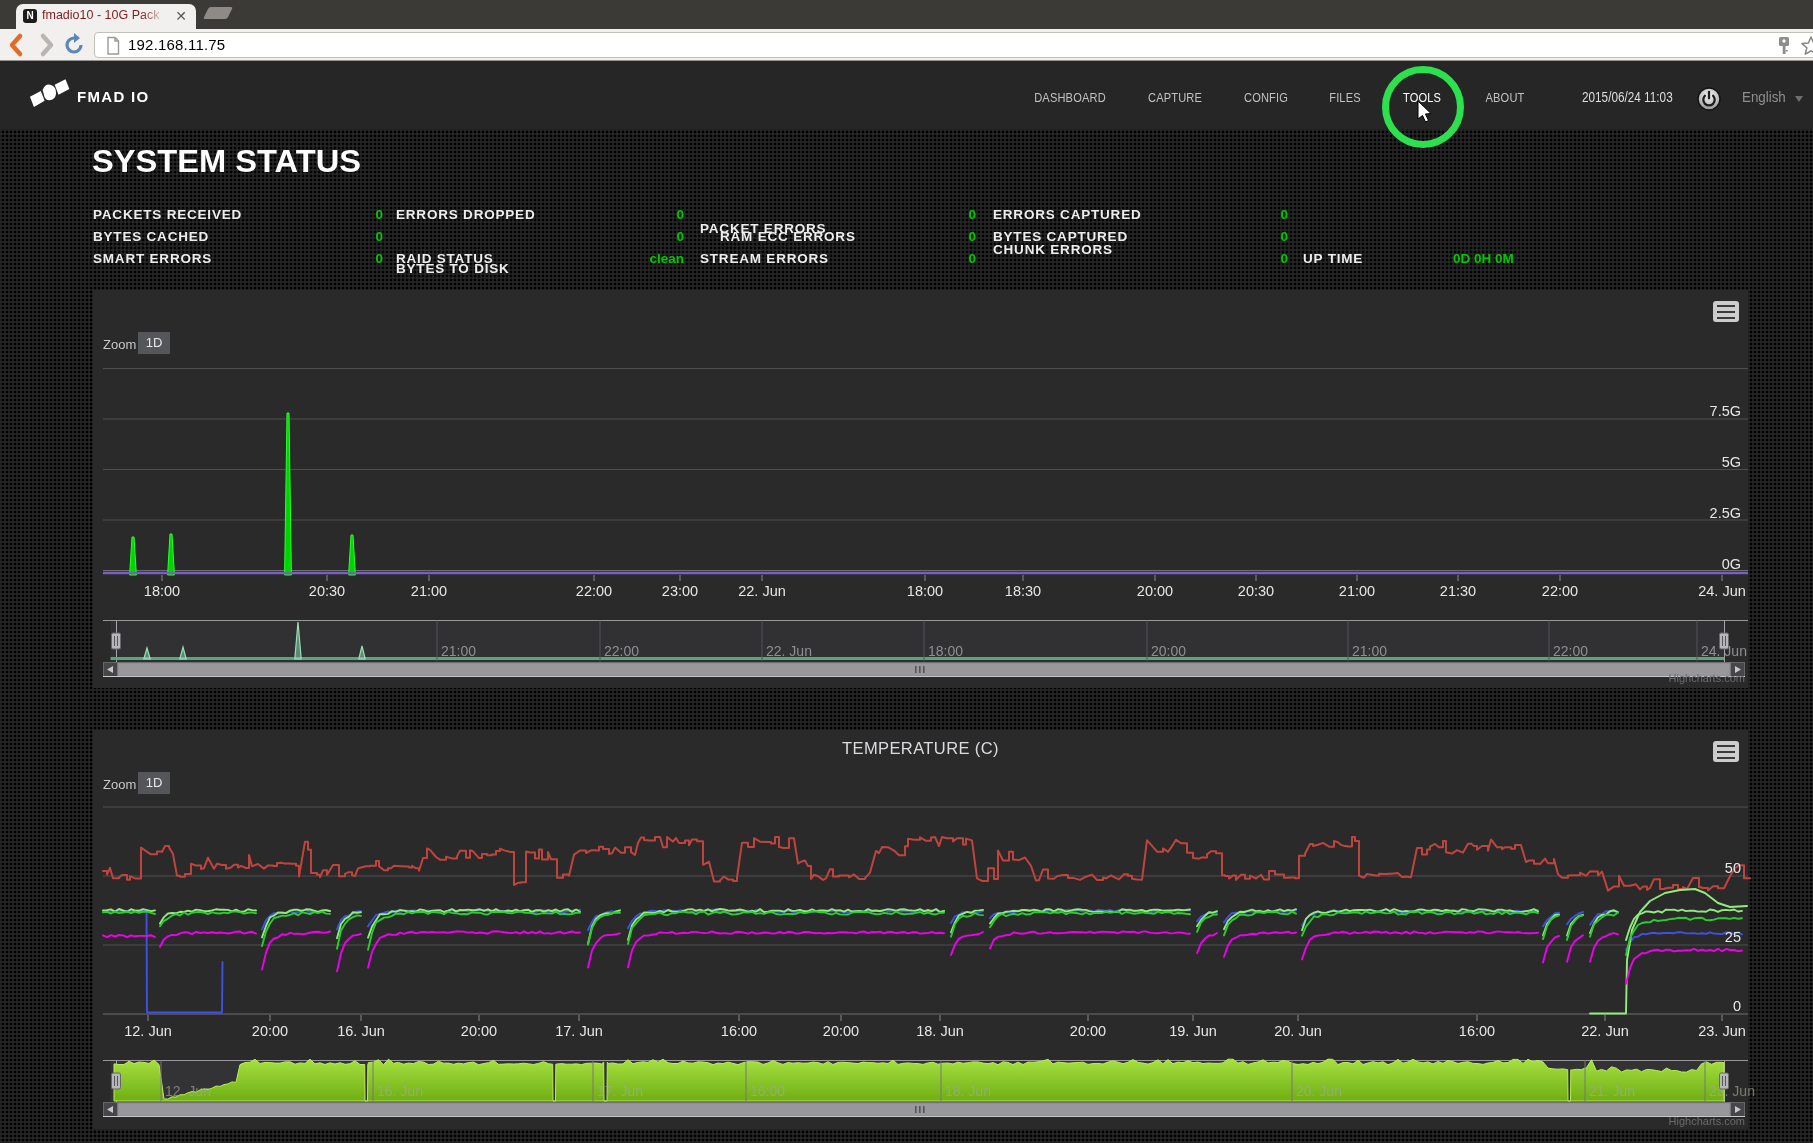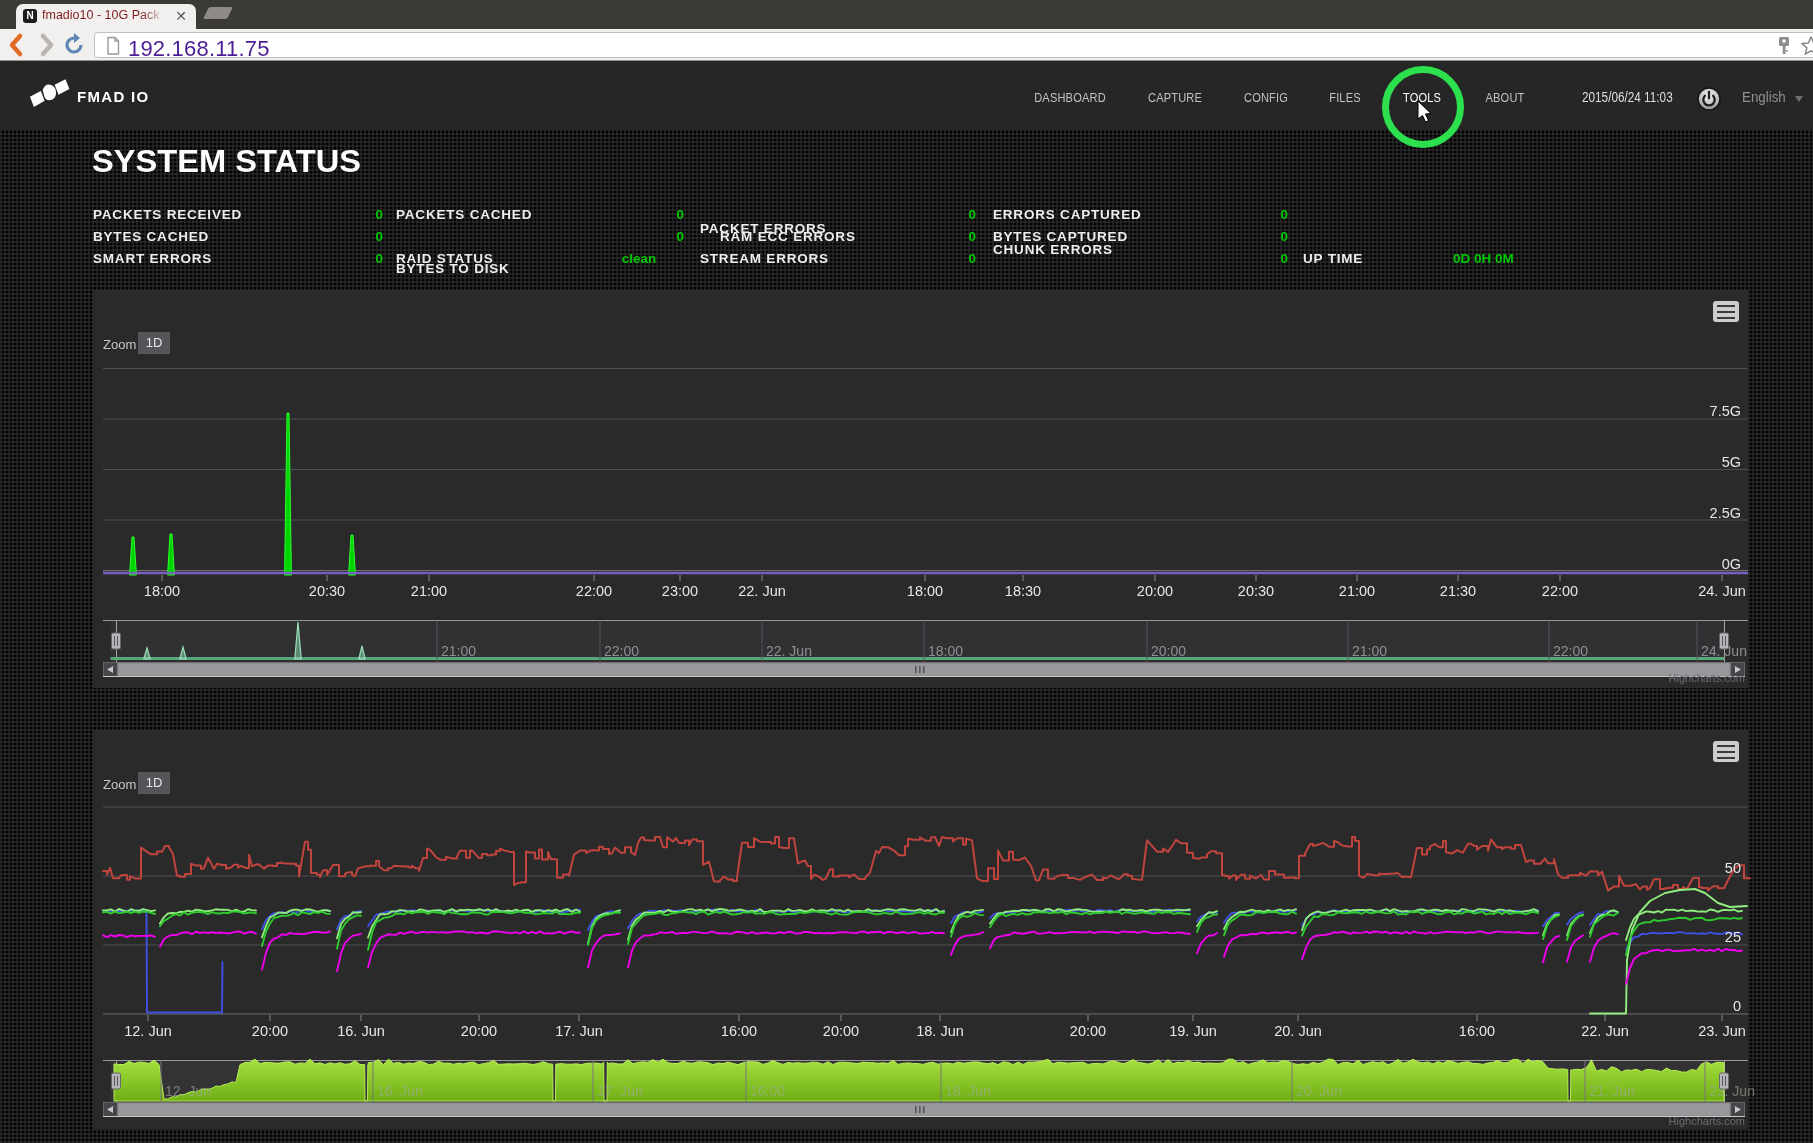--- a/index.html
+++ b/index.html
@@ -5,21 +5,21 @@
 #page{position:relative;width:1813px;height:1143px;}
 
 #tabbar{position:absolute;left:0;top:0;width:100%;height:29px;background:#3b3a36;}
 #tab{position:absolute;left:16px;top:4px;width:180px;height:25px;background:#f1f0ee;border-radius:7px 7px 0 0;}
 #fav{position:absolute;left:7px;top:5px;width:14px;height:14px;background:#1c1c1c;border-radius:3px;color:#fff;font-size:10px;font-weight:bold;text-align:center;line-height:14px;}
 #tabtitle{position:absolute;left:26px;top:4px;width:124px;height:17px;font-size:12.5px;color:#7f1d1d;white-space:nowrap;overflow:hidden;-webkit-mask-image:linear-gradient(90deg,#000 80%,transparent);}
 #tabx{position:absolute;right:8px;top:5px;width:14px;height:14px;color:#5a5a5a;font-size:14px;line-height:14px;text-align:center;}
 #newtab{position:absolute;left:206px;top:7px;width:24px;height:12px;background:#8e8b87;border-radius:2px;transform:skewX(-26deg);}
 #toolbar{position:absolute;left:0;top:29px;width:100%;height:32px;background:#f1f0ee;border-bottom:1px solid #96938e;}
 #urlbar{position:absolute;left:94px;top:2.5px;width:1725px;height:26px;background:#fff;border:1px solid #c3c0bb;border-radius:4px;}
-#urltext{position:absolute;left:33px;top:3px;font-size:22px;color:#4c1d95;letter-spacing:0.2px;text-align:center;}
+#urltext{position:absolute;left:33px;top:3px;font-size:15px;color:#000000;letter-spacing:0.2px;text-align:center;}
 
 #navbar{position:absolute;left:0;top:61px;width:100%;height:68px;background:#262626;padding-left:24px;}
 #logotext{position:absolute;left:77px;top:27px;font-size:15px;font-weight:bold;color:#fff;letter-spacing:1.3px;}
 .mi{position:absolute;top:29px;transform:translateX(-50%) scaleX(0.82);font-size:13.5px;color:#c2c2c2;letter-spacing:0.2px;}
 .mi.on{color:#fff;}
 #navdate{position:absolute;left:1582px;top:28px;font-size:14px;color:#dedede;letter-spacing:0px;transform:scaleX(0.84);transform-origin:left;}
 #lang{position:absolute;left:1742px;top:28px;font-size:14.5px;color:#8f8f8f;transform:scaleX(0.92);transform-origin:left;}
 #langarrow{position:absolute;left:1795px;top:35px;width:0;height:0;border-left:4.5px solid transparent;border-right:4.5px solid transparent;border-top:6px solid #6e6e6e;}
 
 #content{position:absolute;left:0;top:129px;width:100%;height:1014px;background-color:#000;background-image:linear-gradient(rgba(44,44,44,0.65) 2px,transparent 2px),linear-gradient(90deg,rgba(44,44,44,0.65) 2px,transparent 2px);background-size:4px 4px;}
@@ -104,54 +104,55 @@
     <circle cx="13" cy="13" r="11" fill="url(#pg)" stroke="#151515" stroke-width="1.5"></circle>
     <path d="M 8.9 9.8 A 5.7 5.7 0 1 0 17.1 9.8" fill="none" stroke="#1c1c1c" stroke-width="2.3" stroke-linecap="round"></path>
     <line x1="13" y1="5.8" x2="13" y2="12.3" stroke="#1c1c1c" stroke-width="2.3" stroke-linecap="round"></line>
   </svg>
   <div id="lang">English</div>
   <div id="langarrow"></div>
 </div>
 <h1>SYSTEM STATUS</h1>
 <div class="slab" style="left:93px;top:207px;">PACKETS RECEIVED</div>
     <div class="sval" style="left:293px;top:207px;width:90px;">0</div>
-    <div class="slab" style="left:396px;top:207px;">PACKETS CACHED</div>
+    <div class="slab" style="left:396px;top:207px;">ERRORS DROPPED</div>
     <div class="sval" style="left:594px;top:207px;width:90px;">0</div>
     <div class="slab" style="left:700px;top:221px;">PACKET ERRORS</div>
     <div class="sval" style="left:886px;top:207px;width:90px;">0</div>
     <div class="slab" style="left:993px;top:207px;">ERRORS CAPTURED</div>
     <div class="sval" style="left:1198px;top:207px;width:90px;">0</div>
     <div class="slab" style="left:93px;top:229px;">BYTES CACHED</div>
     <div class="sval" style="left:293px;top:229px;width:90px;">0</div>
     <div class="slab" style="left:396px;top:229px;margin-top:32px;">BYTES TO DISK</div>
     <div class="sval" style="left:594px;top:229px;width:90px;">0</div>
     <div class="slab" style="left:720px;top:229px;">RAM ECC ERRORS</div>
     <div class="sval" style="left:886px;top:229px;width:90px;">0</div>
     <div class="slab" style="left:993px;top:229px;">BYTES CAPTURED</div>
     <div class="sval" style="left:1198px;top:229px;width:90px;">0</div>
     <div class="slab" style="left:93px;top:251px;">SMART ERRORS</div>
     <div class="sval" style="left:293px;top:251px;width:90px;">0</div>
     <div class="slab" style="left:396px;top:251px;">RAID STATUS</div>
-    <div class="sval" style="left:594px;top:251px;width:90px;text-align:center;">clean</div>
+    <div class="sval" style="left:594px;top:251px;width:90px;">clean</div>
     <div class="slab" style="left:700px;top:251px;">STREAM ERRORS</div>
     <div class="sval" style="left:886px;top:251px;width:90px;">0</div>
     <div class="slab" style="left:993px;top:242px;">CHUNK ERRORS</div>
     <div class="sval" style="left:1198px;top:251px;width:90px;">0</div>
     <div class="slab" style="left:1303px;top:251px;">UP TIME</div>
     <div class="sval" style="left:1453px;top:251px;text-align:left;width:110px;">0D 0H 0M</div>
 <div class="panel" style="top:290px;">
   <div class="zoomlab">Zoom</div>
       <div class="zbtn">1D</div>
   <div class="burger">
         <span></span>
         <span></span>
         <span></span>
       </div>
 </div>
 <div class="panel" style="top:730px;height:399px;">
+  <div class="ptitle">TEMPERATURE (C)</div>
   <div class="zoomlab">Zoom</div>
       <div class="zbtn">1D</div>
   <div class="burger">
         <span></span>
         <span></span>
         <span></span>
       </div>
 </div>
 
 <svg width="1813" height="1143" viewBox="0 0 1813 1143" style="position:absolute;left:0;top:0;">

